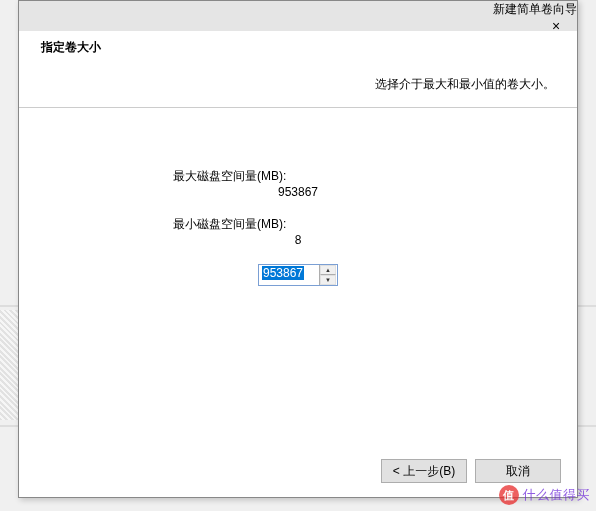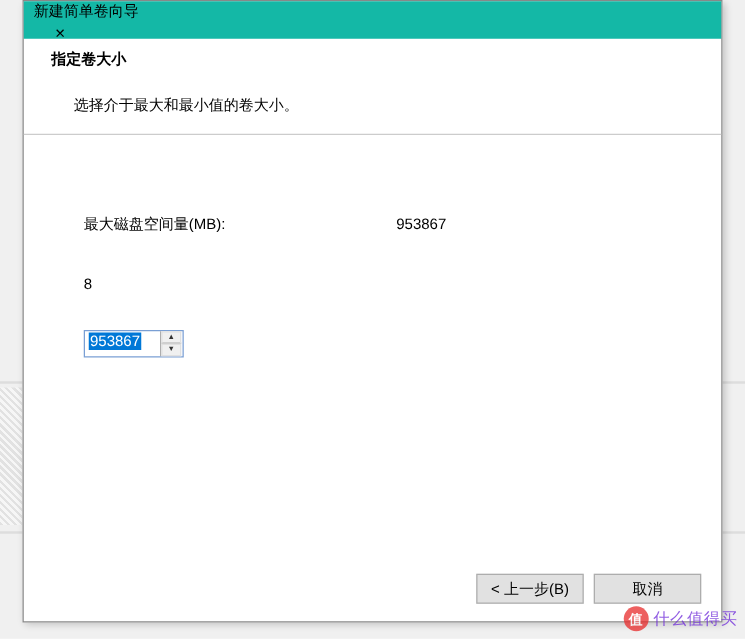--- a/index.html
+++ b/index.html
@@ -20,51 +20,52 @@
     height: 498px;
     background: #fff;
     border: 1px solid #888;
     box-shadow: 2px 2px 6px rgba(0,0,0,0.2);
     display: flex;
     flex-direction: column;
   }
   .titlebar {
     height: 30px;
     display: flex;
-    align-items: flex-start;
+    align-items: flex-end;
     justify-content: space-between;
     padding: 0 0 0 8px;
-    background: #14b8a6;
+    background: #e5e5e5;
     flex-direction: column;
   }
   .titlebar .title { font-size: 12px; }
   .close-btn {
     width: 42px;
     height: 28px;
     display: flex;
     align-items: center;
     justify-content: center;
     font-size: 14px;
     font-family: Arial, sans-serif;
   }
   .header {
     padding: 8px 22px 14px 22px;
     border-bottom: 1px solid #ccc;
   }
   .header .heading { font-weight: bold; font-size: 12px; margin-bottom: 20px; }
-  .header .sub { font-size: 12px; padding-left: 18px; }
+  .header .sub { font-size: 12px; padding-left: 18px; text-align: right; }
   .content {
     flex: 1;
     padding: 60px 48px 0 48px;
   }
   .row {
     display: flex;
     align-items: center;
     margin-bottom: 26px;
     height: 22px;
+    flex-direction: column;
   }
   .row .label { width: 250px; }
   .row .value { }
   .spinner-wrap {
     display: flex;
     border: 1px solid #7a9fd4;
     height: 22px;
     width: 80px;
   }
   .spinner-input {
@@ -177,20 +178,21 @@
   </div>
 
   <div class="content">
 
     <div class="row">
       <span class="label">最大磁盘空间量(MB):</span>
       <span class="value">953867</span>
     </div>
 
     <div class="row">
+      <span class="label">最小磁盘空间量(MB):</span>
       <span class="value">8</span>
     </div>
 
     <div class="row">
       <div class="spinner-wrap">
         <div class="spinner-input"><span class="sel">953867</span></div>
         <div class="spinner-btns">
           <div class="spin">▲</div>
           <div class="spin">▼</div>
         </div>

